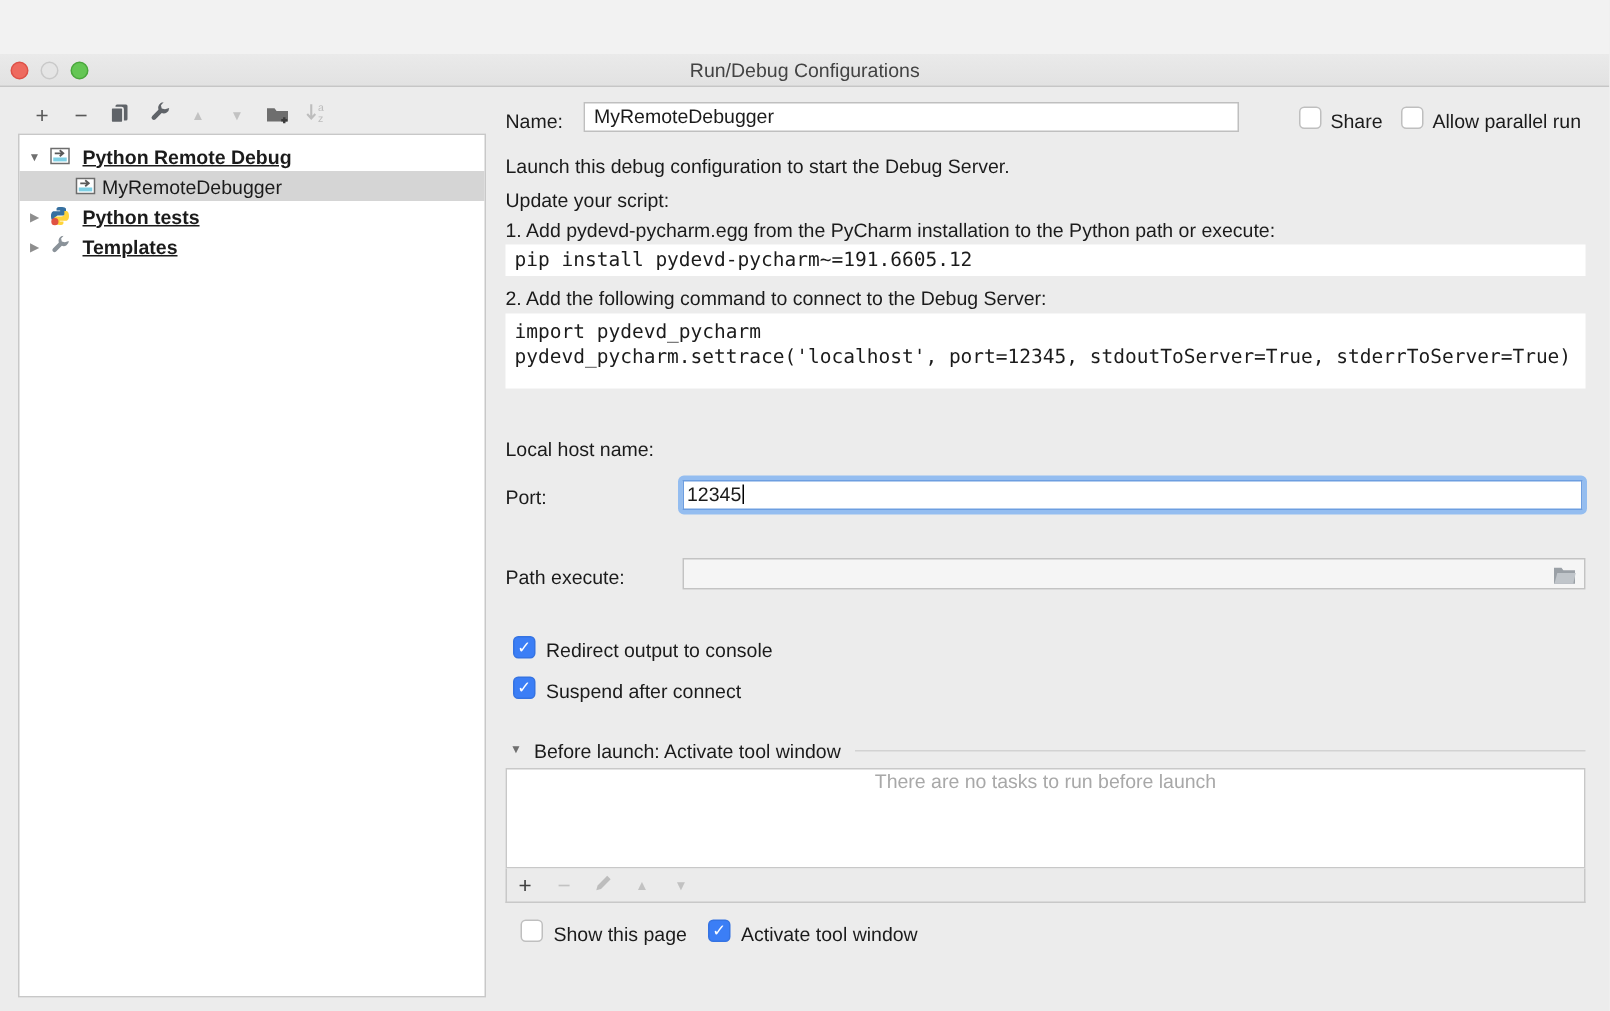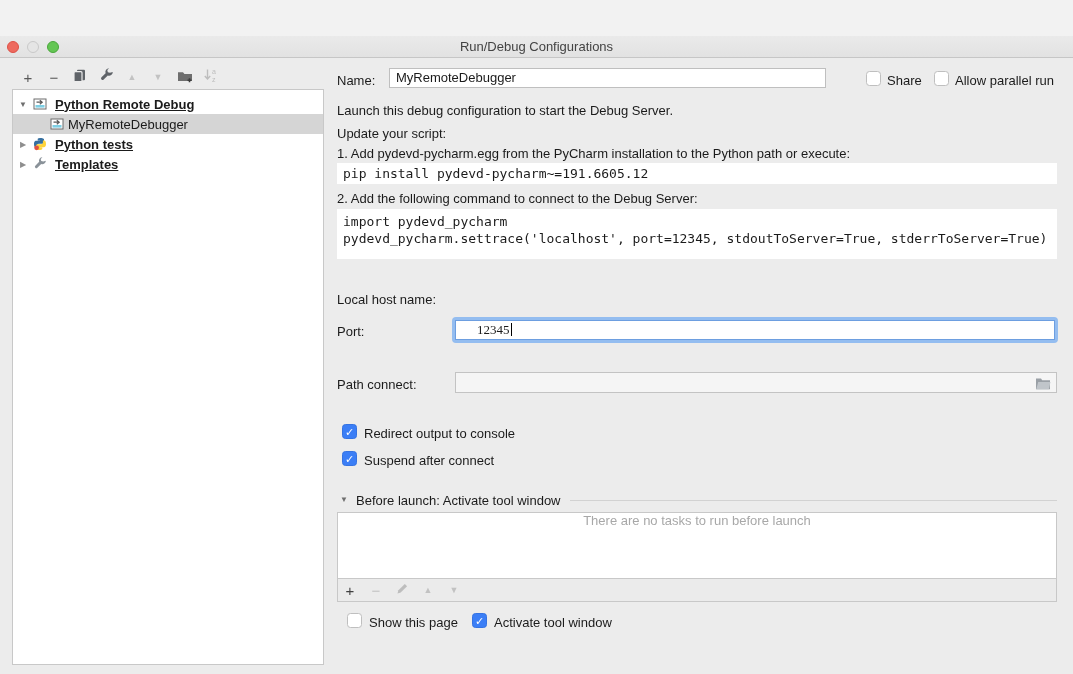--- a/index.html
+++ b/index.html
@@ -34,21 +34,21 @@
   
   .help{position:absolute;left:15px;top:640px;width:23px;height:23px;border-radius:50%;
     background:#fff;border:1px solid #c9c9c9;color:#2f7cf0;font-weight:bold;font-size:13px;
     display:flex;align-items:center;justify-content:center;}
   
   .abs{position:absolute;white-space:nowrap;text-align:right;}
   .field{position:absolute;background:#fff;border:1px solid #bfbfbf;height:20px;line-height:18px;padding-left:6px;}
   .mono{font-family:"DejaVu Sans Mono","Liberation Mono",monospace;font-size:13px;}
   .codeblock{position:absolute;background:#fff;padding-left:6px;}
   .port-outer{position:absolute;left:452px;top:281px;width:606px;height:26px;border:3px solid #94bdf0;border-radius:4px;background:#fff;}
-  .port-inner{width:100%;height:100%;border:1px solid #6d9ee0;line-height:17px;padding-left:21px;font-family:Liberation Serif, serif;}
+  .port-inner{width:100%;height:100%;border:1px solid #6d9ee0;line-height:17px;padding-left:2px;}
   .caret{display:inline-block;width:1px;height:13px;background:#000;vertical-align:-2px;margin-left:1px;}
   .pm-field{position:absolute;left:455px;top:336px;width:602px;height:21px;background:#f5f5f5;border:1px solid #c3c3c3;}
   .pm-folder{position:absolute;right:5px;top:4px;}
   
   .cb{position:absolute;width:15px;height:15px;border-radius:3.5px;background:#fff;border:1px solid #bfbfbf;}
   .cb.checked{background:#3b7ef6;border-color:#3573e2;}
   .cb.checked::after{content:"✓";position:absolute;left:0;right:0;top:0;bottom:0;
     color:#fff;font-size:11px;font-weight:bold;text-align:center;line-height:14px;}
   
   .bl-line{position:absolute;left:570px;top:464px;width:487px;height:1px;background:#d2d2d2;}
@@ -185,21 +185,21 @@
     <div class="mono" style="line-height:17px">pydevd_pycharm.settrace('localhost', port=12345, stdoutToServer=True, stderrToServer=True)</div>
   </div>
 
   <div class="abs" style="left:337px;top:256px">Local host name:</div>
 
   <div class="abs" style="left:337px;top:288px">Port:</div>
   <div class="port-outer">
     <div class="port-inner"><span>12345</span><span class="caret"></span></div>
   </div>
 
-  <div class="abs" style="left:337px;top:341px">Path connect:</div>
+  <div class="abs" style="left:337px;top:341px">Path execute:</div>
   <div class="pm-field">
     <span></span>
     <span class="pm-folder">
       <svg width="16" height="13" viewBox="0 0 16 13">
           <path d="M1 1.5h5l1.2 1.7H15v9H1z" fill="#9aa0a6"></path>
           <path d="M3.2 5h12.3l-1.7 7.2H1.3z" fill="#c0c5ca"></path>
         </svg>
     </span>
   </div>
 

